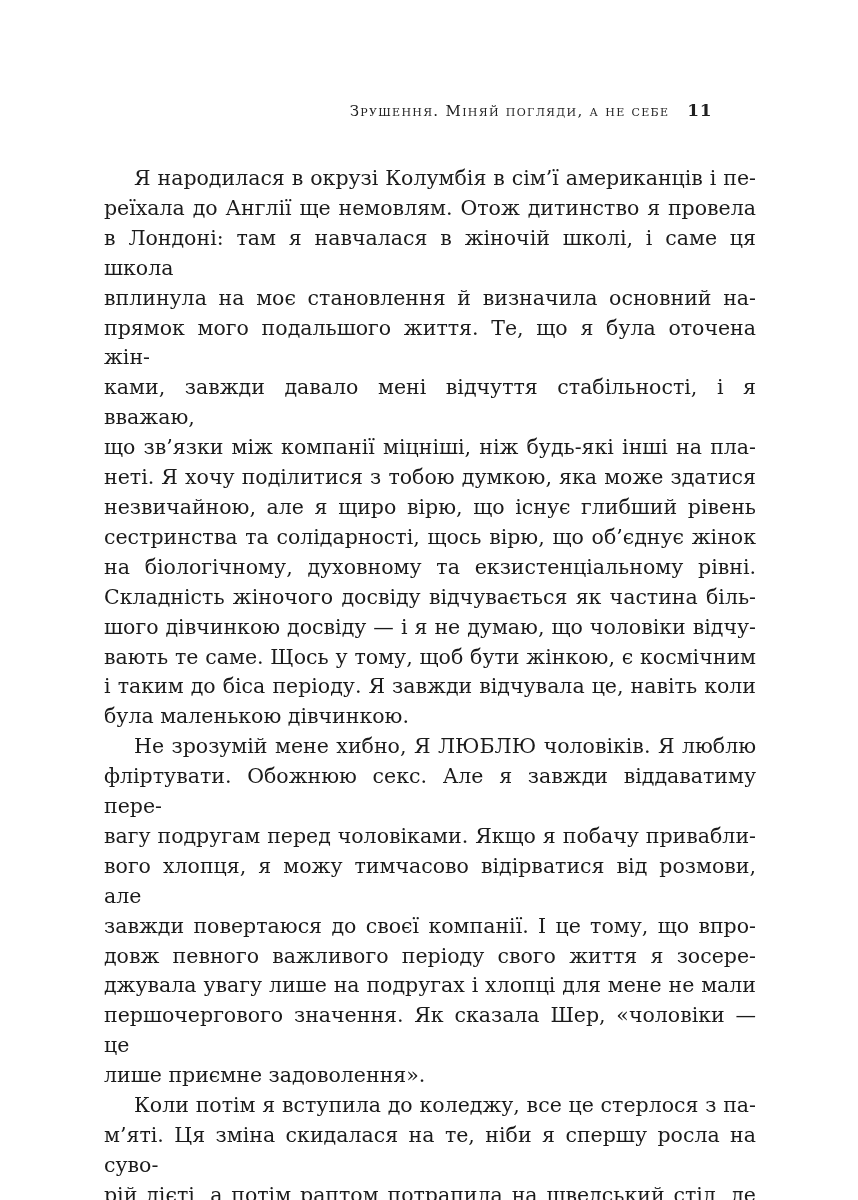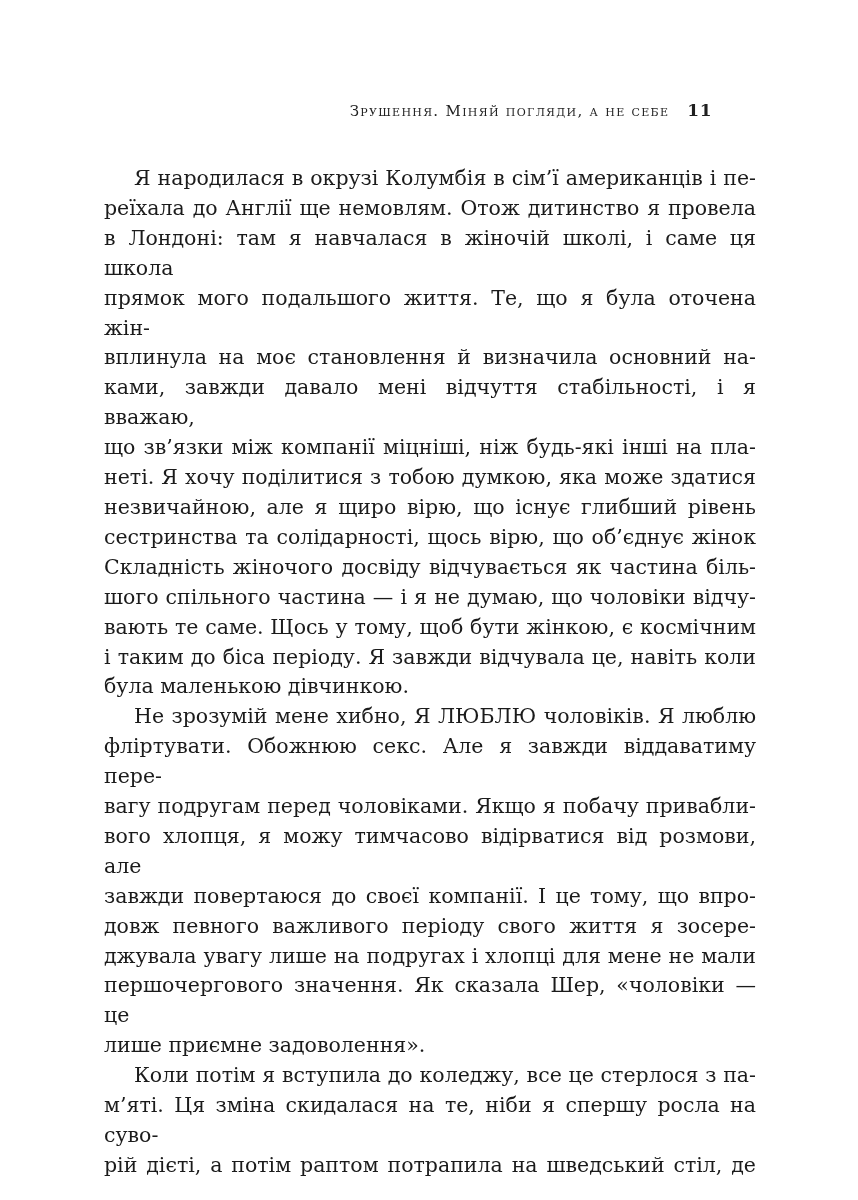--- a/index.html
+++ b/index.html
@@ -69,29 +69,30 @@
     <span class="rh-title">Зрушення. Міняй погляди, а не себе</span>
     <span class="rh-num">11</span>
   </div>
 
   <div class="text-block">
 
   <div class="paragraph">
         <div class="line first">Я народилася в окрузі Колумбія в сім’ї американців і пе-</div>
         <div class="line">реїхала до Англії ще немовлям. Отож дитинство я провела</div>
         <div class="line">в Лондоні: там я навчалася в жіночій школі, і саме ця школа</div>
+        <div class="line">вплинула на моє становлення й визначила основний на-</div>
         <div class="line">прямок мого подальшого життя. Те, що я була оточена жін-</div>
-        <div class="line">вплинула на моє становлення й визначила основний на-</div>
         <div class="line">ками, завжди давало мені відчуття стабільності, і я вважаю,</div>
         <div class="line">що зв’язки між компанії міцніші, ніж будь-які інші на пла-</div>
         <div class="line">неті. Я хочу поділитися з тобою думкою, яка може здатися</div>
         <div class="line">незвичайною, але я щиро вірю, що існує глибший рівень</div>
         <div class="line">сестринства та солідарності, щось вірю, що об’єднує жінок</div>
+        <div class="line">на біологічному, духовному та екзистенціальному рівні.</div>
         <div class="line">Складність жіночого досвіду відчувається як частина біль-</div>
-        <div class="line">шого спільного частина — і я не думаю, що чоловіки відчу-</div>
+        <div class="line">шого дівчинкою досвіду — і я не думаю, що чоловіки відчу-</div>
         <div class="line">вають те саме. Щось у тому, щоб бути жінкою, є космічним</div>
         <div class="line">і таким до біса періоду. Я завжди відчувала це, навіть коли</div>
         <div class="line last">була маленькою дівчинкою.</div>
       </div>
       <div class="paragraph">
         <div class="line first">Не зрозумій мене хибно, Я ЛЮБЛЮ чоловіків. Я люблю</div>
         <div class="line">фліртувати. Обожнюю секс. Але я завжди віддаватиму пере-</div>
         <div class="line">вагу подругам перед чоловіками. Якщо я побачу привабли-</div>
         <div class="line">вого хлопця, я можу тимчасово відірватися від розмови, але</div>
         <div class="line">завжди повертаюся до своєї компанії. І це тому, що впро-</div>

